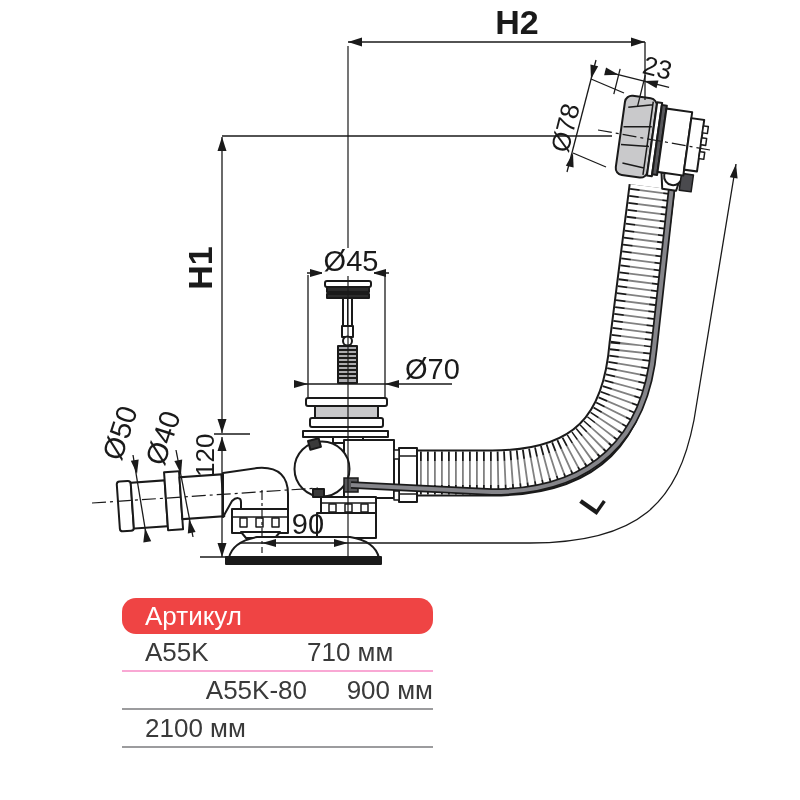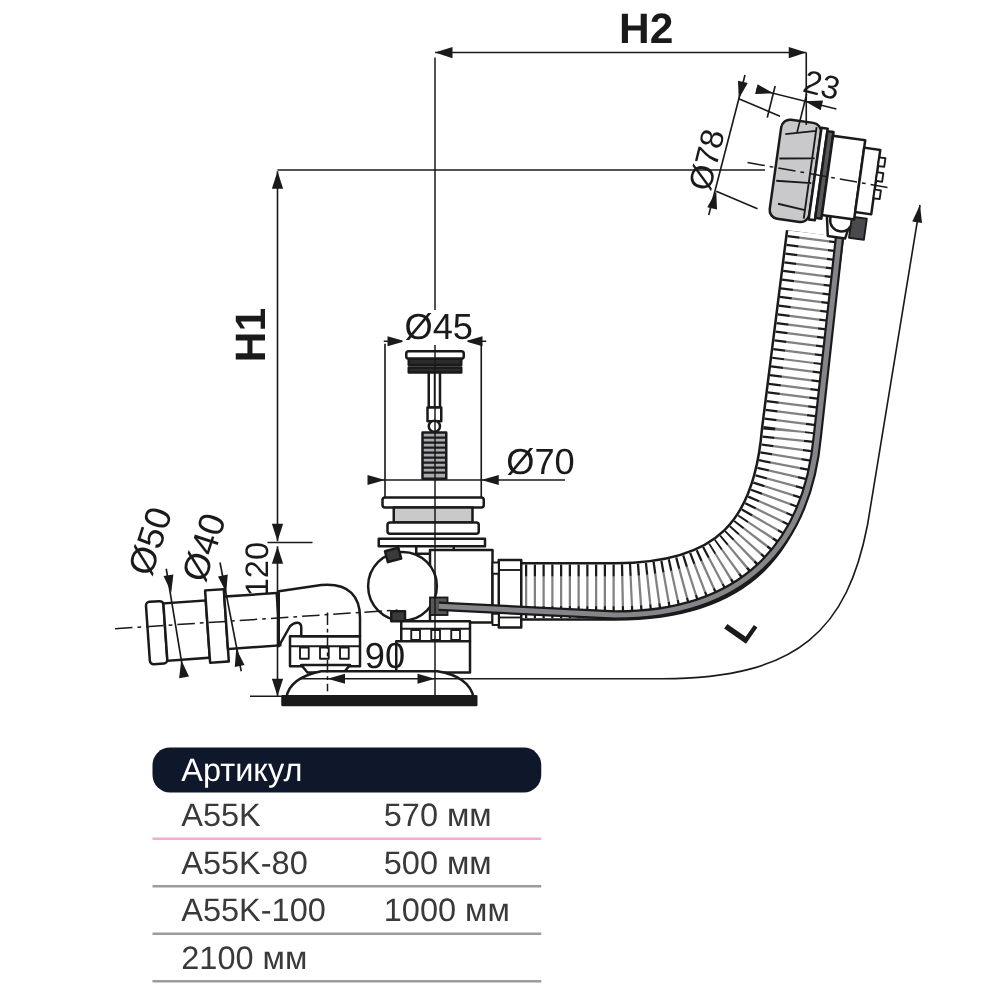--- a/index.html
+++ b/index.html
@@ -194,32 +194,28 @@
   <text x="405" y="379" text-anchor="start" class="dim-label">Ø70</text>
   <text transform="translate(121 462) rotate(-72)" text-anchor="start" class="dim-label">Ø50</text>
   <text transform="translate(164 467) rotate(-72)" text-anchor="start" class="dim-label">Ø40</text>
   <text transform="translate(214 477) rotate(-90)" text-anchor="start" class="dim-label-sm">120</text>
   <text x="308" y="534" text-anchor="middle" class="dim-label">90</text>
   <text transform="translate(574 130) rotate(-76)" text-anchor="middle" class="dim-label-sm">Ø78</text>
   <text transform="translate(601 509) rotate(-55)" text-anchor="middle" class="l-label">L</text>
 </svg>
 
   <div class="spec-table">
-    <div class="spec-header" style="background:#0f172a;color:#ffffff;border-radius:14px;">
+    <div class="spec-header" style="background:#ef4444;color:#ffffff;border-radius:14px;">
       <span>Артикул</span>
     </div>
     <div class="spec-row" style="color:#3a3a3a;border-bottom:2px solid #f9a8d4;">
       <span>A55K</span>
-      <span>570 мм</span>
-    </div>
-    <div class="spec-row" style="color:#3a3a3a;border-bottom:2px solid #9c9c9e;">
+      <span>710 мм</span>
+    </div>
+    <div class="spec-row" style="color:#3a3a3a;border-bottom:2px solid #9c9c9e;text-align:right;">
       <span>A55K-80</span>
-      <span>500 мм</span>
-    </div>
-    <div class="spec-row" style="color:#3a3a3a;border-bottom:2px solid #9c9c9e;">
-      <span>A55K-100</span>
-      <span>1000 мм</span>
+      <span>900 мм</span>
     </div>
     <div class="spec-row" style="color:#3a3a3a;border-bottom:2px solid #9c9c9e;">
       <span>2100 мм</span>
     </div>
   </div>
 </div>
 
 </body></html>

